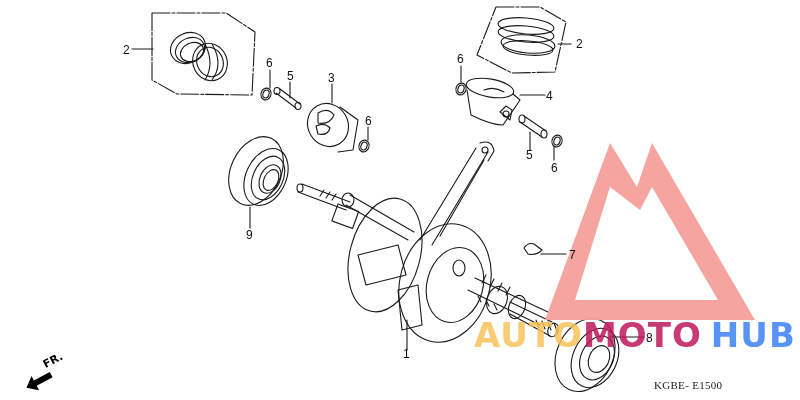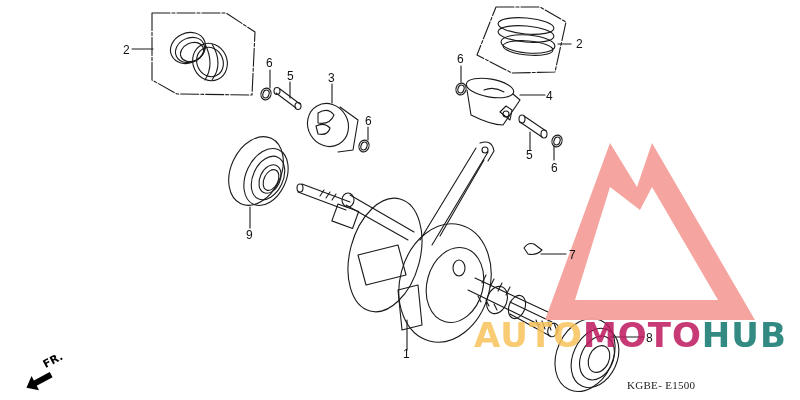--- a/index.html
+++ b/index.html
@@ -1,24 +1,24 @@
 <!DOCTYPE html>
 <html><head>
 <meta charset="utf-8">
 <style>
   html, body { margin:0; padding:0; background:#ffffff; }
   body { width:800px; height:400px; position:relative; overflow:hidden; font-family:"Liberation Sans", sans-serif; }
   #diagram { position:absolute; left:0; top:0; width:800px; height:400px; }
   .callout { position:absolute; font-family:"Liberation Sans", sans-serif; font-size:12px; color:#111; line-height:1; }
-  .code { position:absolute; font-family:"Liberation Serif", serif; font-size:11px; color:#222; letter-spacing:0.3px; }
+  .code { position:absolute; font-family:"Liberation Serif", serif; font-size:11px; color:#222; letter-spacing:0.3px;margin-left:27px; }
   .fr { position:absolute; left:20px; top:356px; width:60px; height:36px; }
   .wm-text { position:absolute; left:474px; top:318px; font-family:"DejaVu Sans", sans-serif; font-weight:bold; font-size:34px; letter-spacing:1px; line-height:1; white-space:nowrap; opacity:0.85; }
   .wm-auto { color:#f8c25a;margin-top:40px; }
   .wm-moto { color:#be185d; }
-  .wm-hub { color:#0f766e; }
+  .wm-hub { color:#3b82f6;margin-left:9px; }
 </style>
 </head>
 <body>
 
 <svg id="diagram" viewBox="0 0 800 400" xmlns="http://www.w3.org/2000/svg">
   <g fill="none" stroke="#1a1a1a" stroke-width="1.1" stroke-linejoin="round" stroke-linecap="round">
 
     <g>
       <polygon points="152,13 226,13 255,32 252,95 177,94 152,80" stroke-dasharray="18 2 3 2"></polygon>
       <ellipse cx="188" cy="48" rx="18" ry="15" transform="rotate(-25 188 48)"></ellipse>

